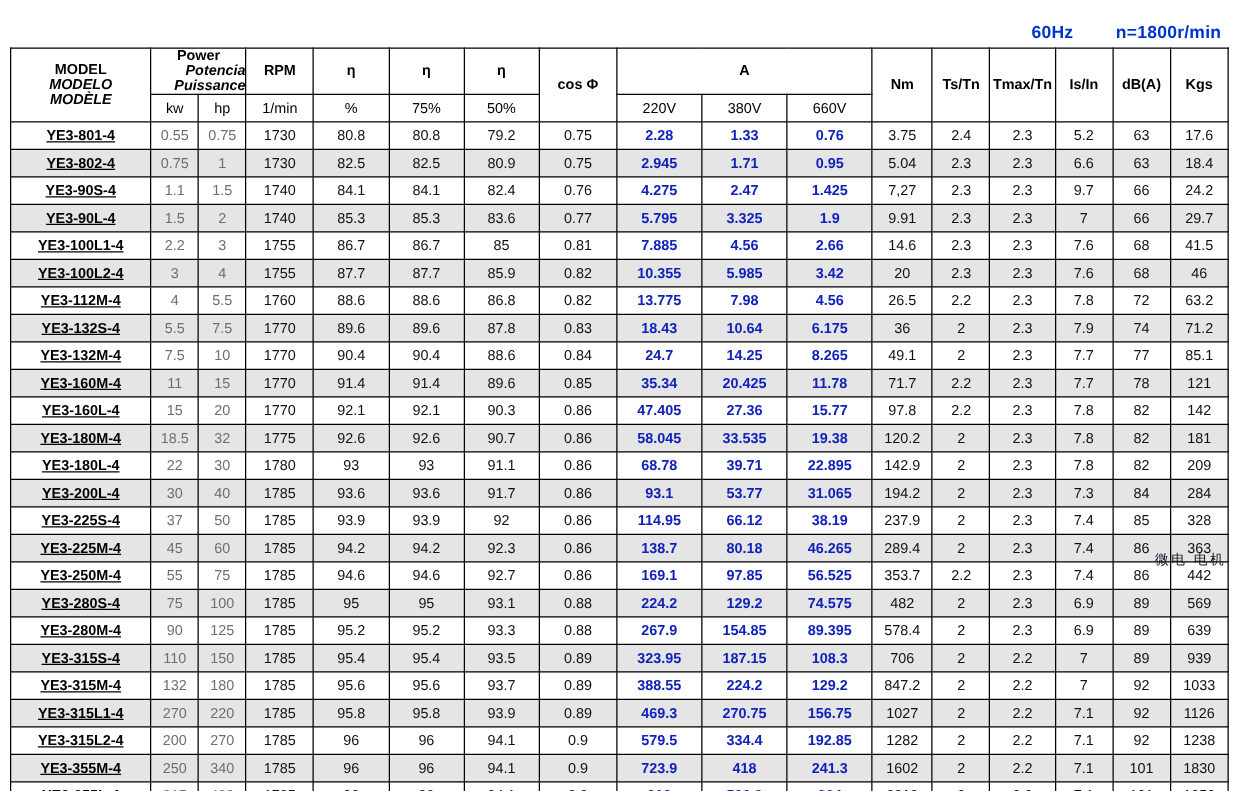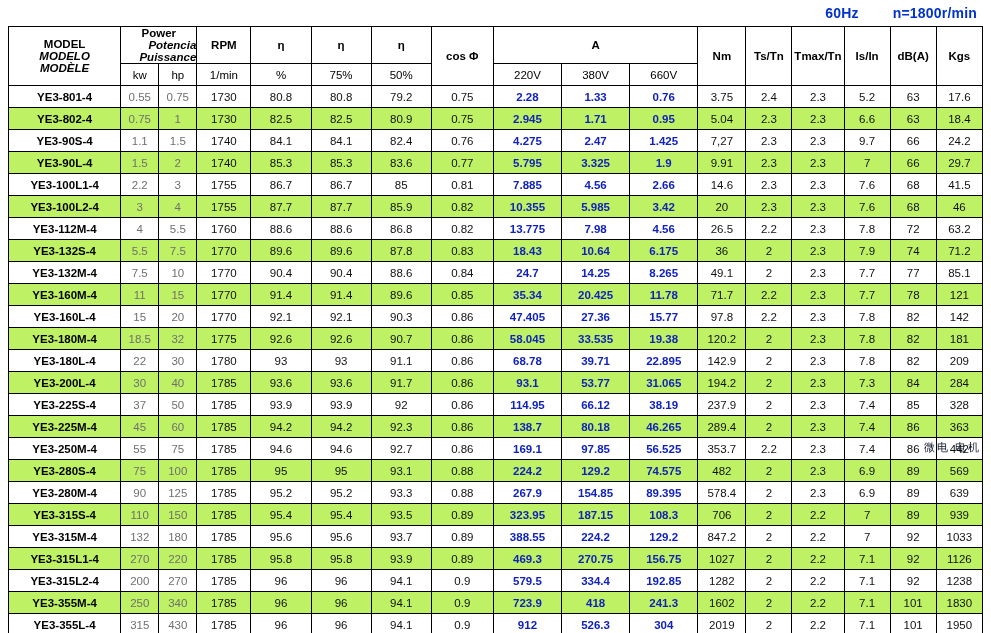--- a/index.html
+++ b/index.html
@@ -2,21 +2,21 @@
 <html><head>
 <meta charset="utf-8">
 <style>
   html,body{margin:0;padding:0;background:#ffffff;}
   body{
     width:991px;height:633px;
     font-family:"Liberation Sans", sans-serif;
     color:#000;
     overflow:hidden;
   }
-  .page{position:relative;width:991px;height:457px;box-sizing:border-box;padding:0 8px;}
+  .page{position:relative;width:991px;height:457px;box-sizing:border-box;padding:12px 8px;}
 
   .topline{
     height:26px;
     display:flex;
     align-items:center;
     justify-content:flex-end;
     padding-right:6px;
     gap:34px;
   }
   .topline span{
@@ -44,23 +44,23 @@
 
   
   .hd{font-weight:bold;font-size:12px;}
   .hd-model{font-weight:bold;font-size:12.5px;line-height:1.25;}
   .hd-model i{font-style:italic;display:block;font-weight:bold;}
   .hd-pow{font-weight:bold;font-size:12px;line-height:1.25;}
   .hd-pow i{font-style:italic;display:block;font-weight:bold;text-align:right;}
   .sub{font-size:11px;font-weight:normal;}
 
   
-  .model{font-weight:bold;text-align:left;padding-left:7px;font-size:12px;}
+  .model{font-weight:bold;text-align:left;padding-left:7px;font-size:12px;text-decoration:underline;}
   .rowA{background:#ffffff;}
-  .rowB{background:#bef264;}
+  .rowB{background:#e5e5e5;}
   .grey{color:#6f6f6f;}
   .blue{color:#1122bb;font-weight:bold;}
   .dark{color:#111;}
 
   
   col.c-model{width:112px;}
   col.c-kw{width:38px;}
   col.c-hp{width:38px;}
   col.c-rpm{width:54px;}
   col.c-eta{width:60px;}

